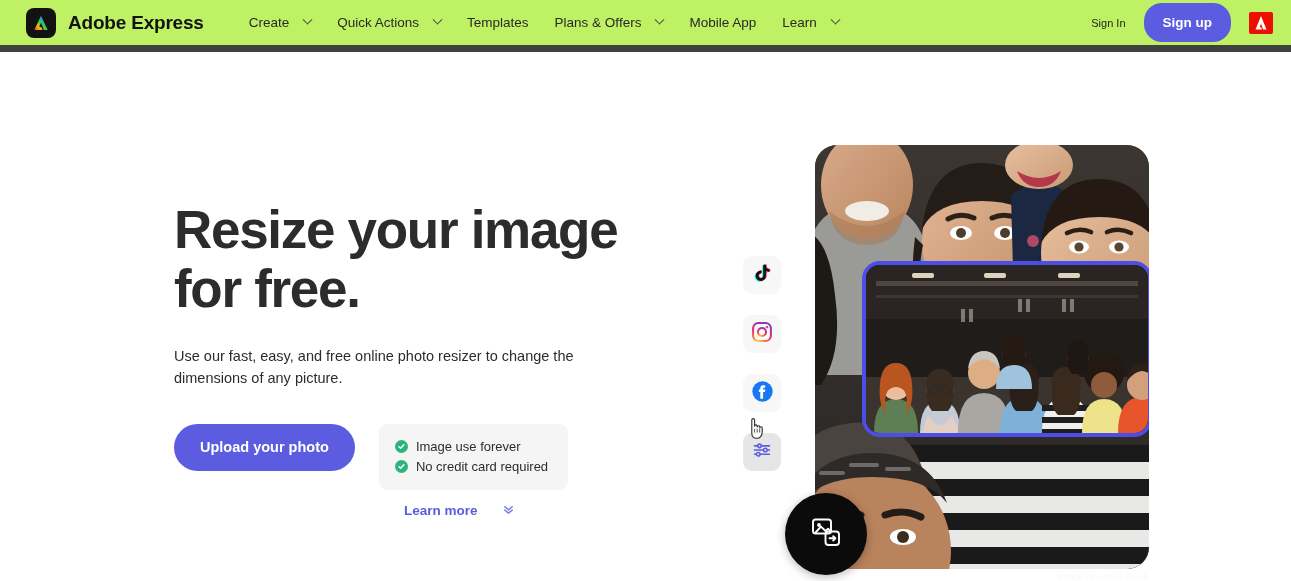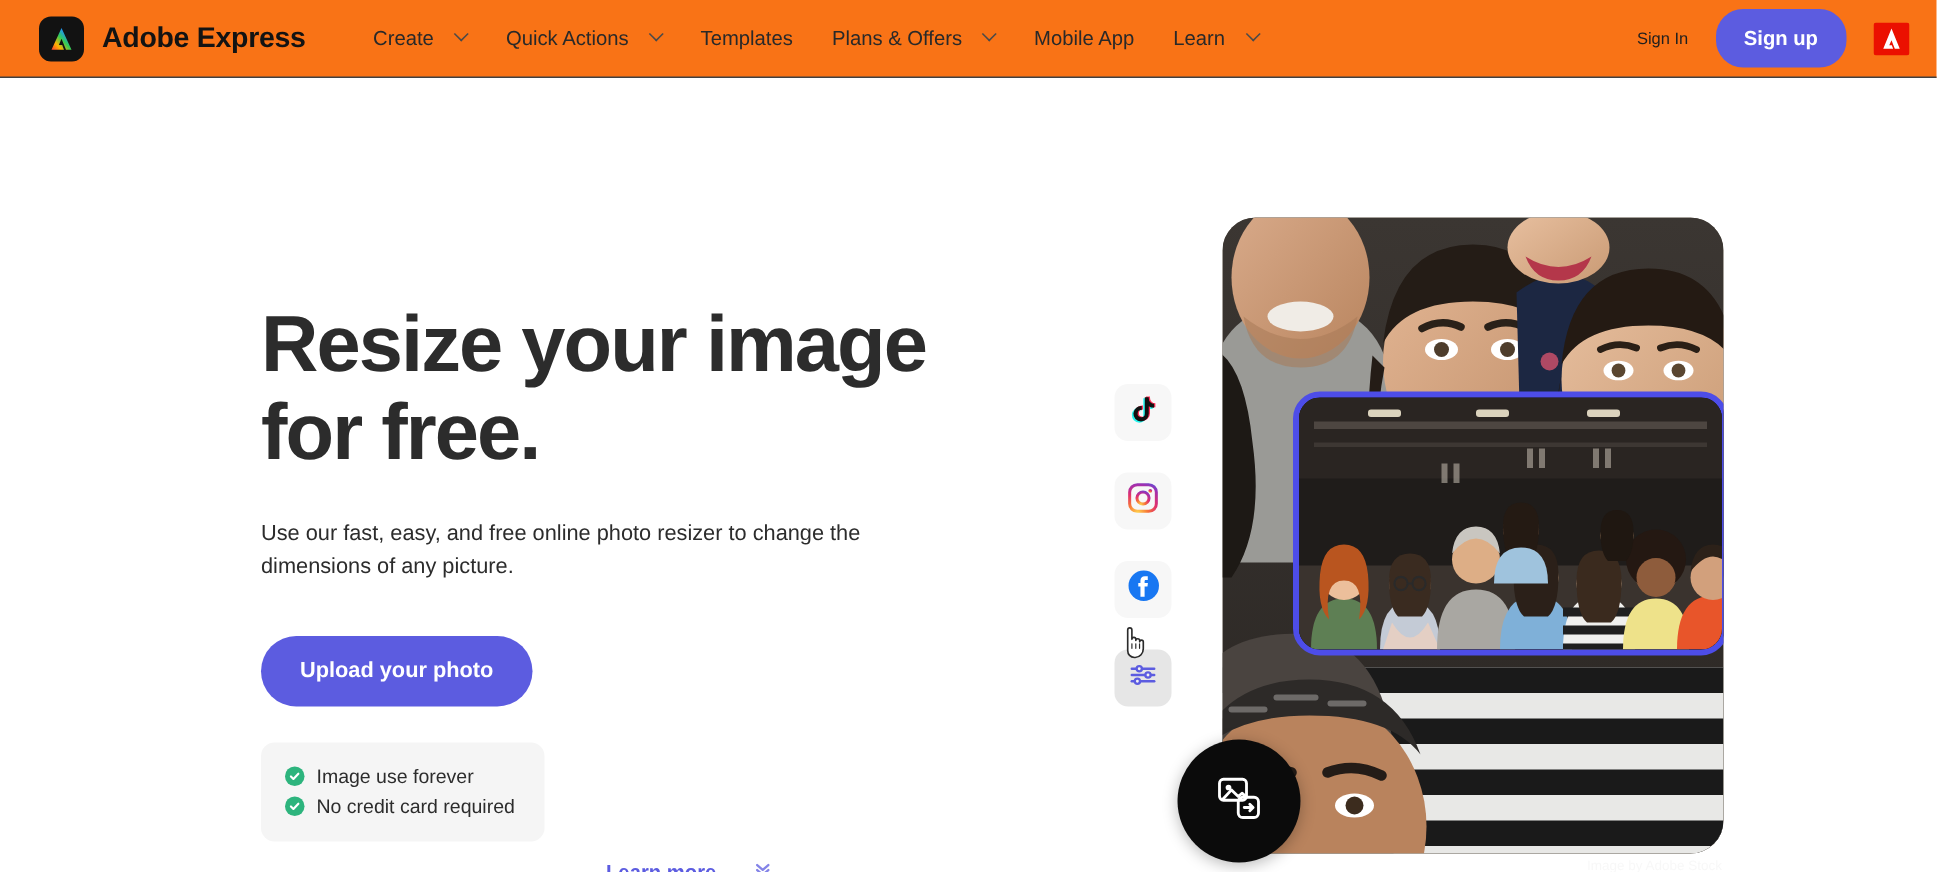--- a/index.html
+++ b/index.html
@@ -8,22 +8,22 @@
     overflow: hidden;
     background: #ffffff;
     font-family: "Liberation Sans", sans-serif;
     -webkit-font-smoothing: antialiased;
   }
 
   
   .header {
     position: absolute; top: 0; left: 0;
     width: 1291px; height: 52px;
-    background: #f97316;
-    border-bottom: 1px solid #404040;
+    background: #bef264;
+    border-bottom: 7px solid #404040;
     display: flex; align-items: center;
   }
   .brand {
     display: flex; align-items: center;
     margin-left: 26px; gap: 12px;
     text-decoration: none;
   }
   .brand-mark {
     width: 30px; height: 30px; border-radius: 8px;
     background: #121212;
@@ -75,21 +75,21 @@
     line-height: 1.12; letter-spacing: -1.3px;
     white-space: pre-line;
   }
   .subhead {
     margin-top: 26px;
     font-size: 14.5px; color: #2c2c2c; line-height: 1.55;
     max-width: 410px; white-space: pre-line;
   }
   .cta-row {
     margin-top: 34px;
-    display: flex; align-items: flex-start; gap: 24px; flex-direction: column;
+    display: flex; align-items: flex-start; gap: 24px;
   }
   .upload-btn {
     background: #5c5ce0; color: #ffffff;
     font-size: 14.5px; font-weight: bold;
     border: none; border-radius: 26px;
     padding: 0 26px; height: 47px;
     cursor: pointer; font-family: inherit; white-space: nowrap;
   }
   .benefits {
     background: #f5f5f5; border-radius: 9px;

